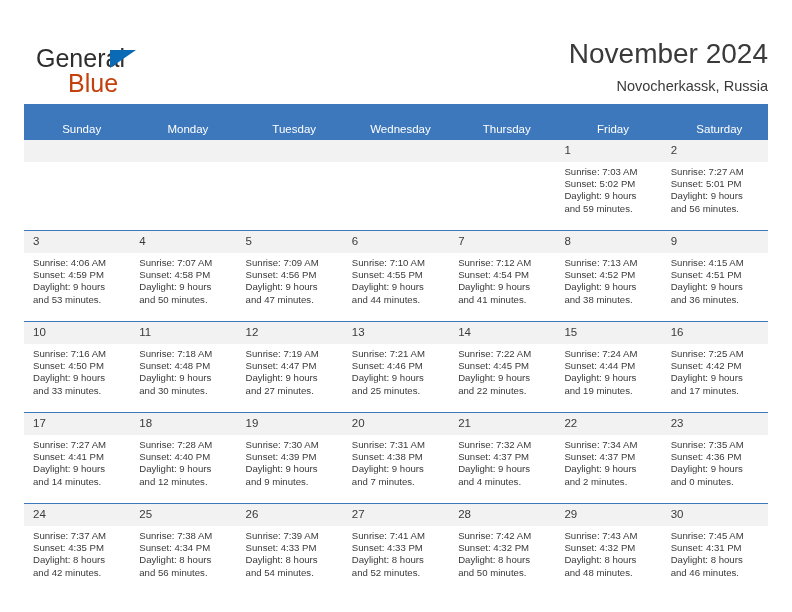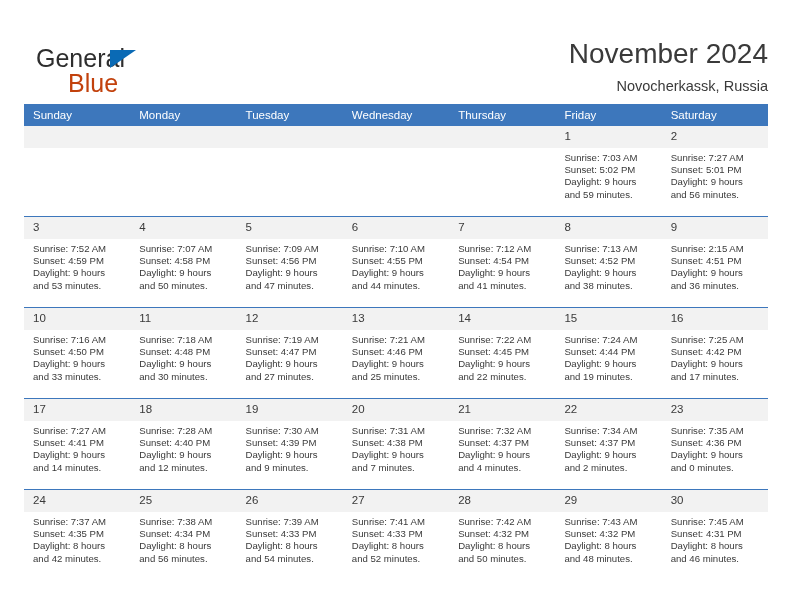--- a/index.html
+++ b/index.html
@@ -95,22 +95,22 @@
     top: 104px;
     width: 744px;
     border-collapse: collapse;
     table-layout: fixed;
   }
   .cal th {
     background: #3d77bc;
     color: #ffffff;
     font-size: 11.5px;
     font-weight: 400;
-    text-align: left;
-    padding: 5px 0 5px 9px;
+    text-align: center;
+    padding: 19px 0 5px 9px;
     height: 18px;
     vertical-align: middle;
     border: 0;
     box-sizing: border-box;
   }
   .cal td {
     width: 106.28px;
     vertical-align: top;
     padding: 0;
     border: 0;
@@ -205,21 +205,21 @@
               <div>Sunset: 5:01 PM</div>
               <div>Daylight: 9 hours</div>
               <div>and 56 minutes.</div>
             </div>
           </td>
         </tr>
         <tr class="week-row">
           <td>
             <div class="daynum">3</div>
             <div class="dayinfo">
-              <div>Sunrise: 7:52 AM</div>
+              <div>Sunrise: 4:06 AM</div>
               <div>Sunset: 4:59 PM</div>
               <div>Daylight: 9 hours</div>
               <div>and 53 minutes.</div>
             </div>
           </td>
           <td>
             <div class="daynum">4</div>
             <div class="dayinfo">
               <div>Sunrise: 7:07 AM</div>
               <div>Sunset: 4:58 PM</div>
@@ -259,21 +259,21 @@
             <div class="dayinfo">
               <div>Sunrise: 7:13 AM</div>
               <div>Sunset: 4:52 PM</div>
               <div>Daylight: 9 hours</div>
               <div>and 38 minutes.</div>
             </div>
           </td>
           <td>
             <div class="daynum">9</div>
             <div class="dayinfo">
-              <div>Sunrise: 2:15 AM</div>
+              <div>Sunrise: 4:15 AM</div>
               <div>Sunset: 4:51 PM</div>
               <div>Daylight: 9 hours</div>
               <div>and 36 minutes.</div>
             </div>
           </td>
         </tr>
         <tr class="week-row">
           <td>
             <div class="daynum">10</div>
             <div class="dayinfo">

